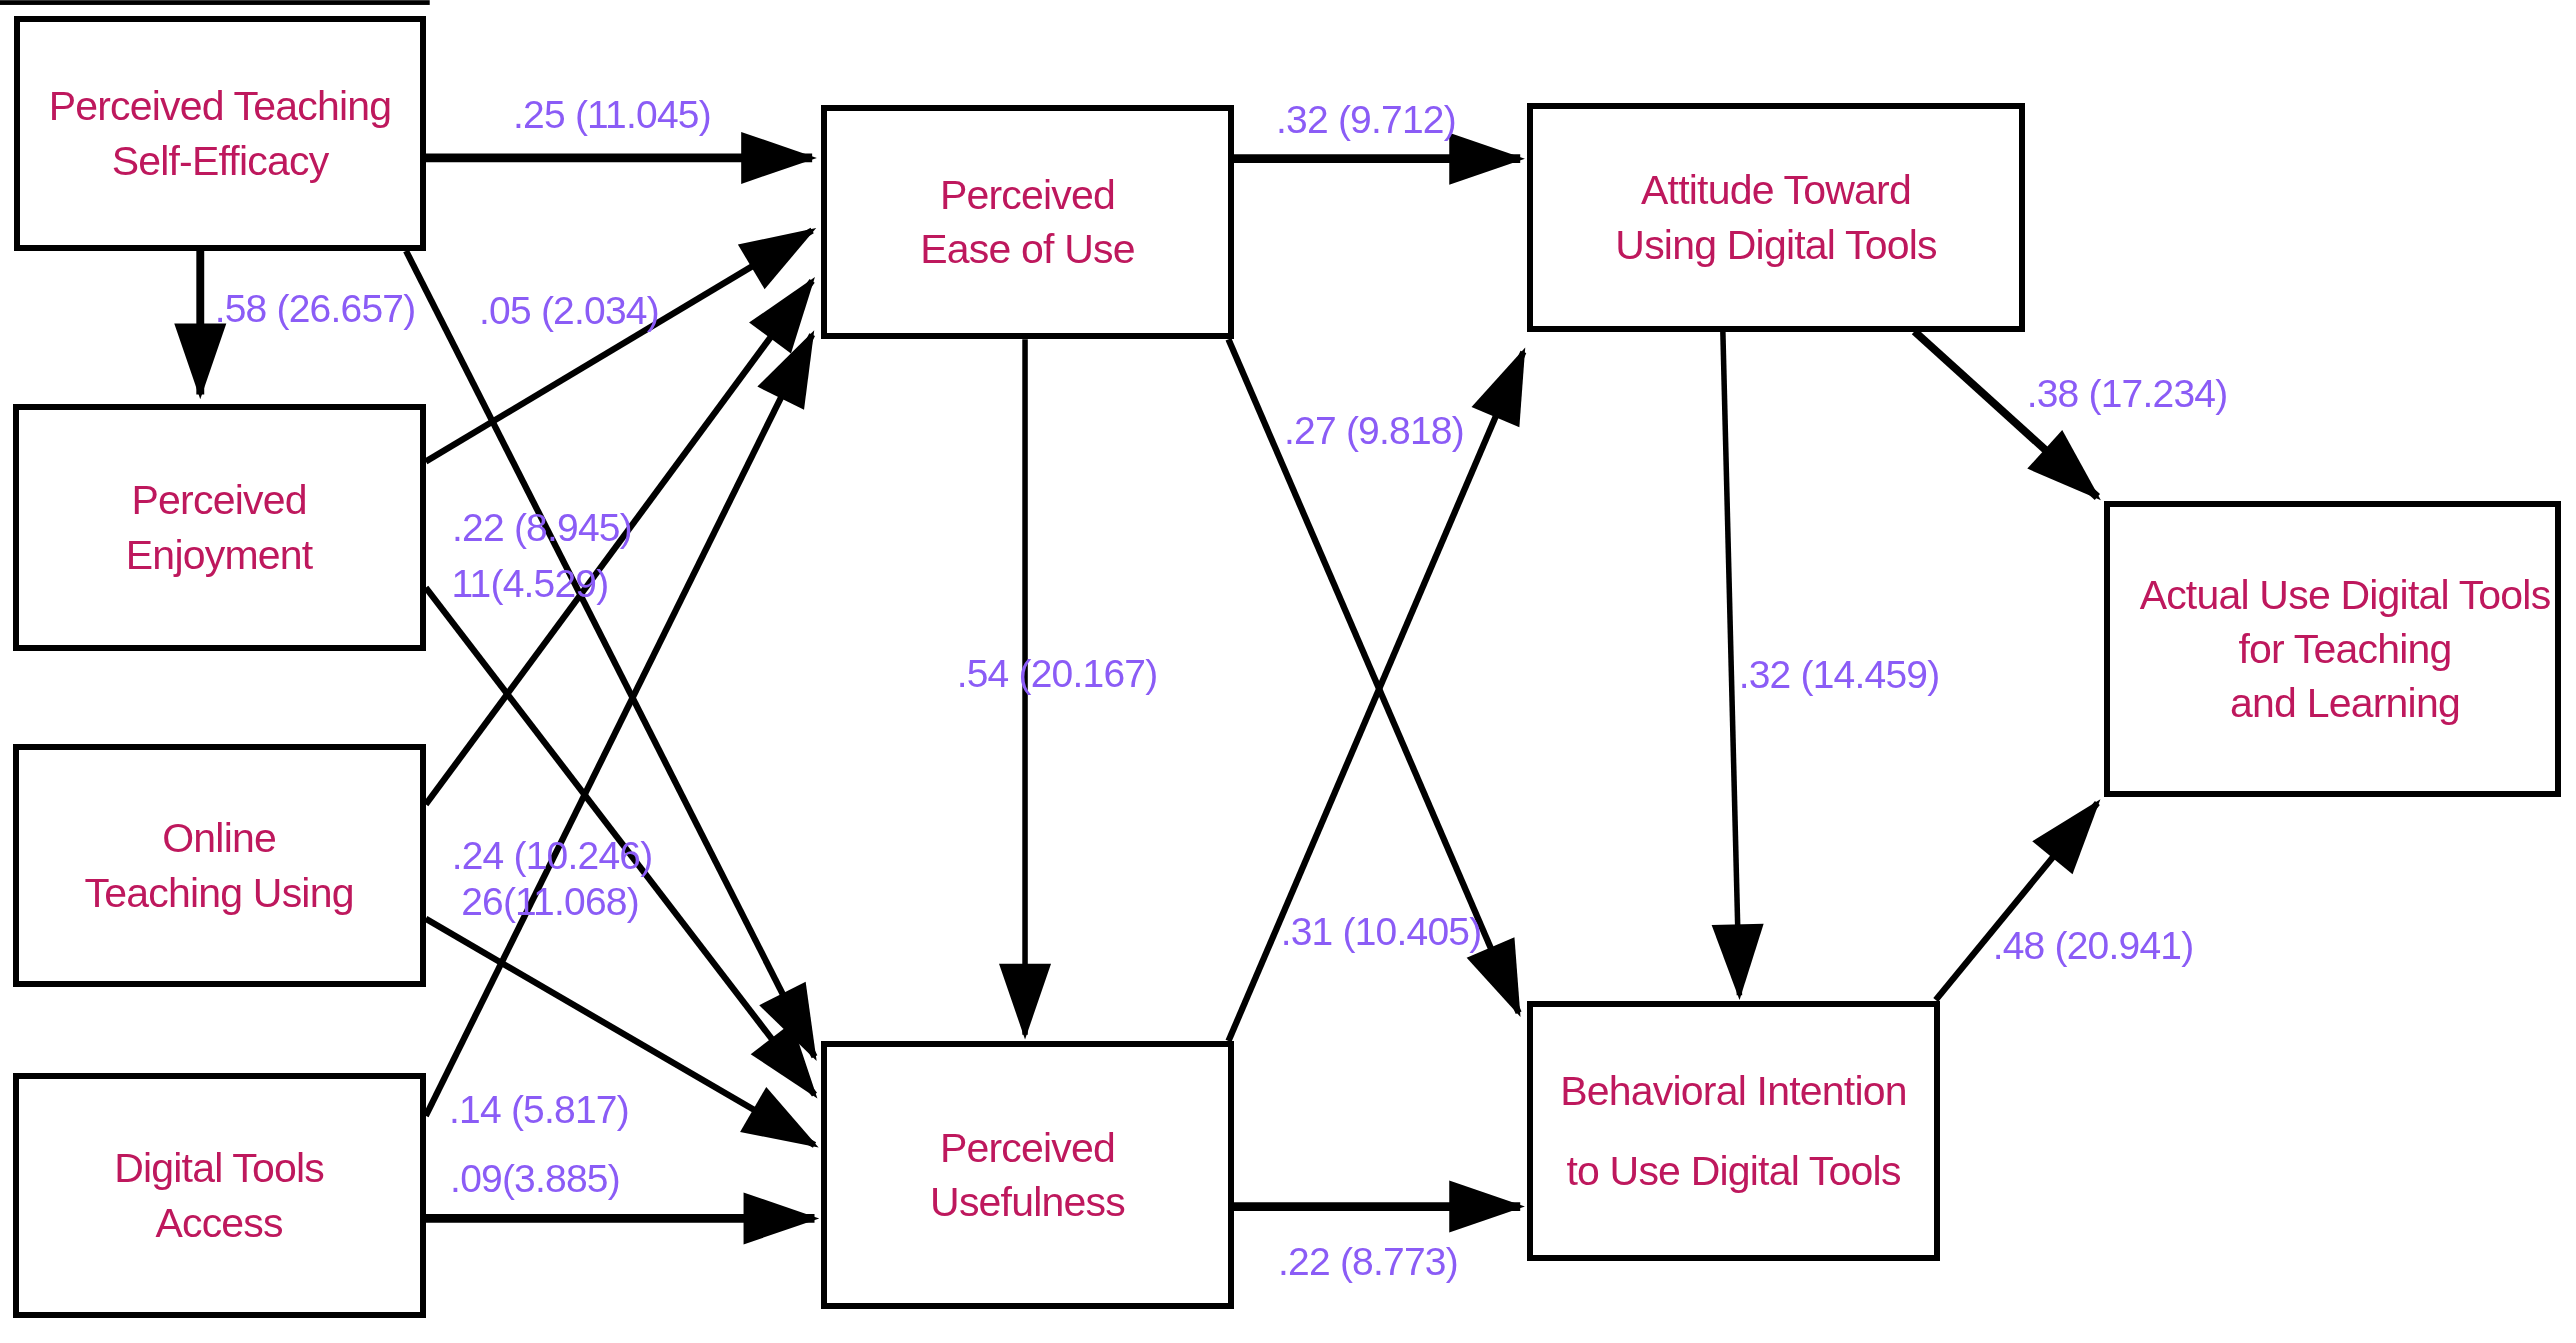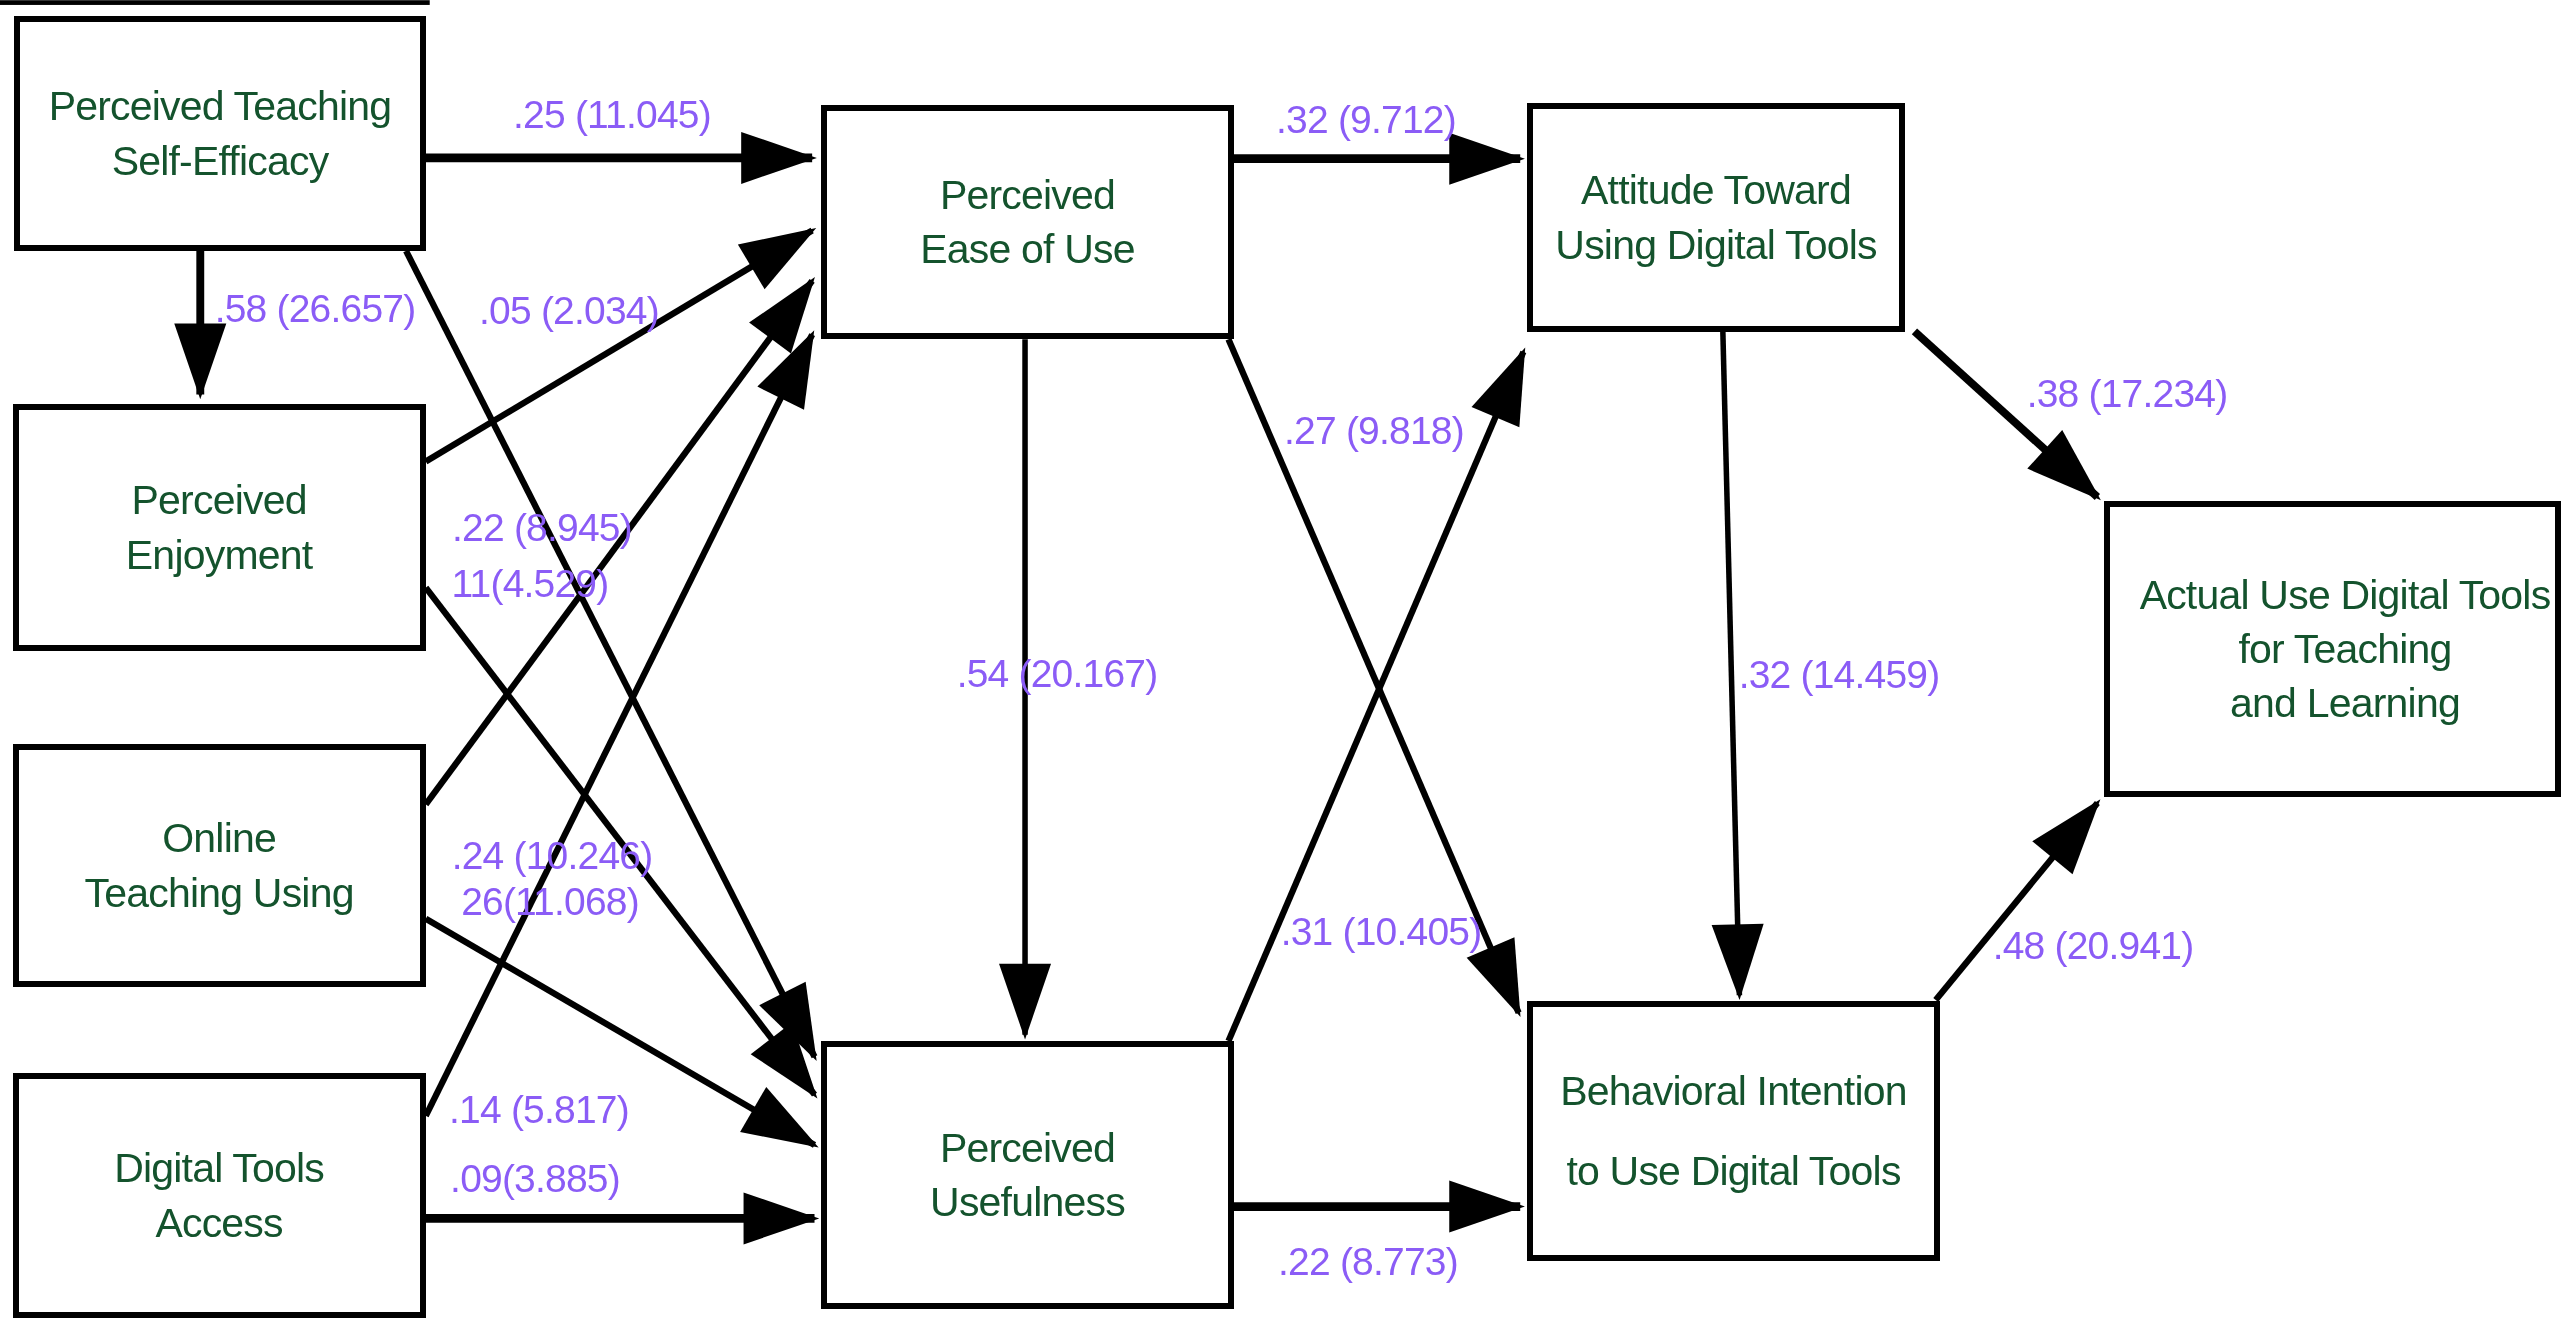--- a/index.html
+++ b/index.html
@@ -21,21 +21,21 @@
     align-items:center;
     justify-content:center;
     text-align:center;
     z-index:1;
   }
   .node .line{
     font-size:41px;
     line-height:1.32;
     letter-spacing:-0.8px;
     white-space:nowrap;
-    color:#14532d;
+    color:#be185d;
   }
   #edges{
     position:absolute;
     left:0;top:0;
     width:2576px;height:1344px;
     z-index:2;
     pointer-events:none;
   }
   #edges line{stroke:#000;}
   .edge-label{
@@ -76,21 +76,21 @@
   <div class="node" style="left:821px;top:105px;width:413px;height:234px;">
     <div class="line">Perceived</div>
     <div class="line">Ease of Use</div>
   </div>
 
   <div class="node" style="left:821px;top:1041px;width:413px;height:268px;">
     <div class="line">Perceived</div>
     <div class="line">Usefulness</div>
   </div>
 
-  <div class="node" style="left:1527px;top:103px;width:378px;height:229px;">
+  <div class="node" style="left:1527px;top:103px;width:498px;height:229px;">
     <div class="line">Attitude Toward</div>
     <div class="line">Using Digital Tools</div>
   </div>
 
   <div class="node" style="left:1527px;top:1001px;width:413px;height:260px;gap:25px;">
     <div class="line">Behavioral Intention</div>
     <div class="line">to Use Digital Tools</div>
   </div>
 
   <div class="node" style="left:2104px;top:501px;width:457px;height:296px;padding-left:25px;">

